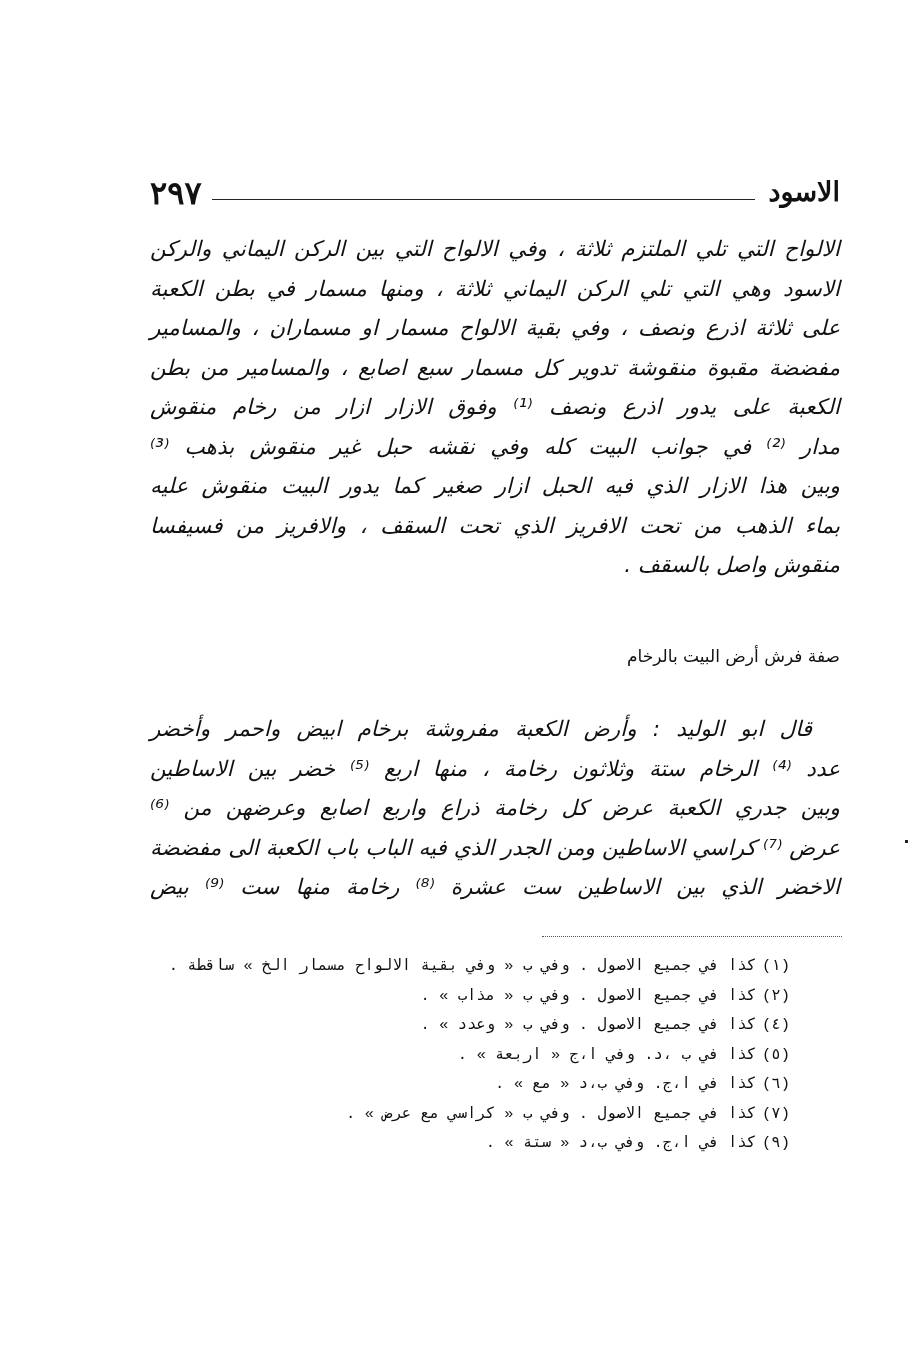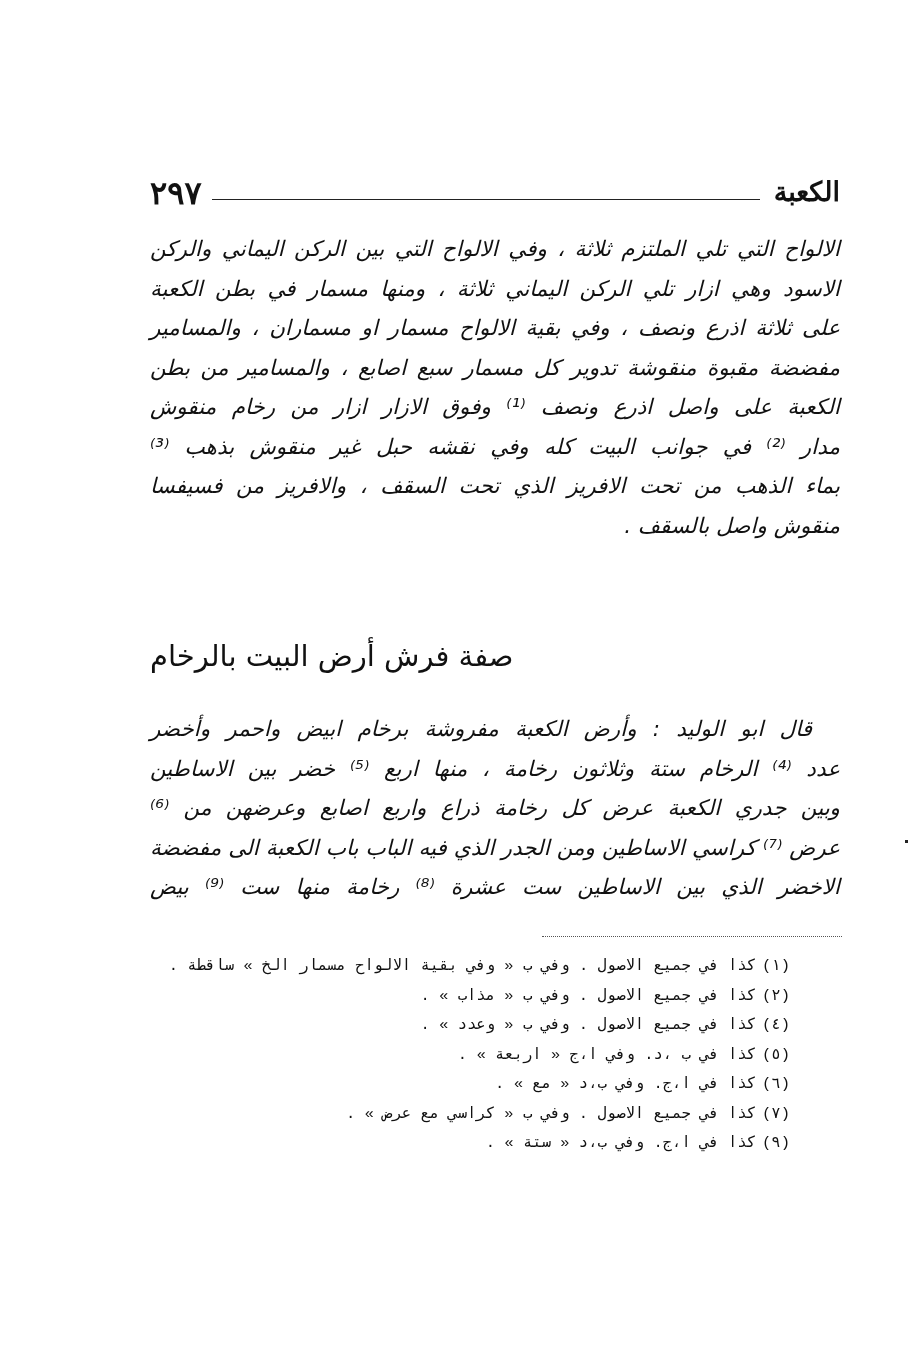--- a/index.html
+++ b/index.html
@@ -21,53 +21,54 @@
     }
     .header .pageno { font-size: 32px; font-weight: bold; line-height: 30px; white-space: nowrap; text-align: center; }
     .para {
       position: absolute; left: 150px; width: 690px; direction: rtl;
       text-align: justify; text-align-last: right;
       font-size: 21.5px; line-height: 39.5px; font-family: "DejaVu Sans", sans-serif;
     }
     .para .line { display: block; height: 39.5px; white-space: nowrap; overflow: visible; text-align: justify; text-align-last: justify; font-style: italic; }
     .para .line.last { text-align-last: right; }
     .section-title {
-      position: absolute; left: 150px; width: 690px; top: 634px; text-align: left;
-      direction: rtl; font-size: 29px; line-height: 44px; font-family: "DejaVu Sans", sans-serif;
+      position: absolute; left: 150px; width: 690px; top: 634px; text-align: right;
+      direction: rtl; font-size: 17px; line-height: 44px; font-family: "DejaVu Sans", sans-serif;
     }
     .fn-rule {
       position: absolute; left: 542px; top: 936px; width: 300px; height: 0;
       border-top: 1px dotted #555;
     }
     .footnotes {
       position: absolute; left: 250px; width: 540px; top: 952px; direction: rtl;
       font-size: 15.5px; line-height: 29.5px; font-family: Liberation Mono, monospace;
     }
     .footnotes .fn { display: block; white-space: nowrap; }
     .fn .num { margin-left: 6px; }
     .margin-mark { position: absolute; width: 3px; height: 3px; background: #222; }
   </style>
 </head>
 <body>
 
 <div class="page">
 
   <div class="header">
-    <span class="author">الكعبة</span>
+    <span class="author">الاسود</span>
     <span class="rule"></span>
     <span class="pageno">٢٩٧</span>
   </div>
 
   <div class="para" style="top:229px;">
     <span class="line">الالواح التي تلي الملتزم ثلاثة ، وفي الالواح التي بين الركن اليماني والركن</span>
-    <span class="line">الاسود وهي ازار تلي الركن اليماني ثلاثة ، ومنها مسمار في بطن الكعبة</span>
+    <span class="line">الاسود وهي التي تلي الركن اليماني ثلاثة ، ومنها مسمار في بطن الكعبة</span>
     <span class="line">على ثلاثة اذرع ونصف ، وفي بقية الالواح مسمار او مسماران ، والمسامير</span>
     <span class="line">مفضضة مقبوة منقوشة تدوير كل مسمار سبع اصابع ، والمسامير من بطن</span>
-    <span class="line">الكعبة على واصل اذرع ونصف ⁽¹⁾ وفوق الازار ازار من رخام منقوش</span>
+    <span class="line">الكعبة على يدور اذرع ونصف ⁽¹⁾ وفوق الازار ازار من رخام منقوش</span>
     <span class="line">مدار ⁽²⁾ في جوانب البيت كله وفي نقشه حبل غير منقوش بذهب ⁽³⁾</span>
+    <span class="line">وبين هذا الازار الذي فيه الحبل ازار صغير كما يدور البيت منقوش عليه</span>
     <span class="line">بماء الذهب من تحت الافريز الذي تحت السقف ، والافريز من فسيفسا</span>
     <span class="line last">منقوش واصل بالسقف .</span>
   </div>
 
   <div class="section-title">صفة فرش أرض البيت بالرخام</div>
 
   <div class="para" style="top:709px;">
     <span class="line" style="padding-right:28px;">قال ابو الوليد : وأرض الكعبة مفروشة برخام ابيض واحمر وأخضر</span>
     <span class="line">عدد ⁽⁴⁾ الرخام ستة وثلاثون رخامة ، منها اربع ⁽⁵⁾ خضر بين الاساطين</span>
     <span class="line">وبين جدري الكعبة عرض كل رخامة ذراع واربع اصابع وعرضهن من ⁽⁶⁾</span>

